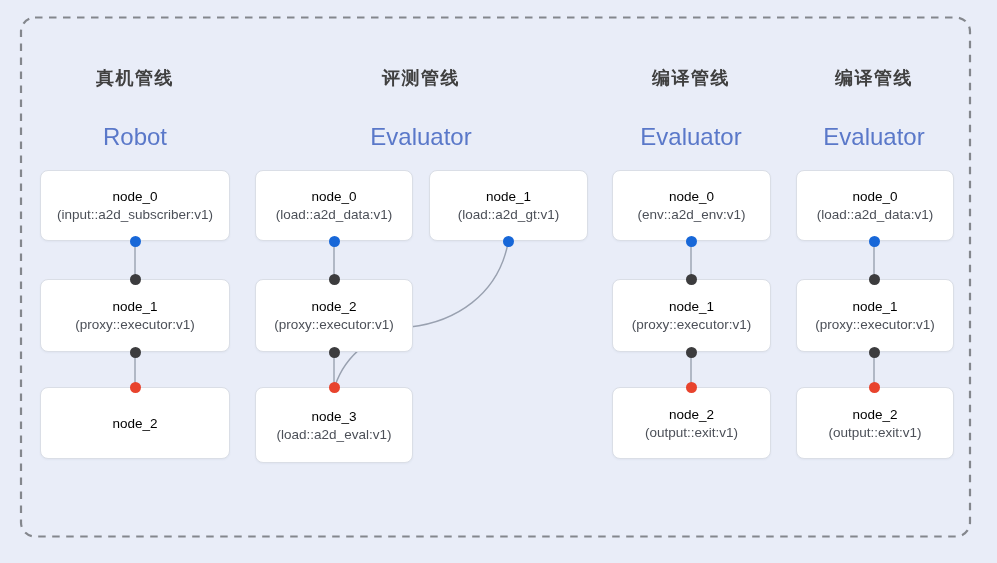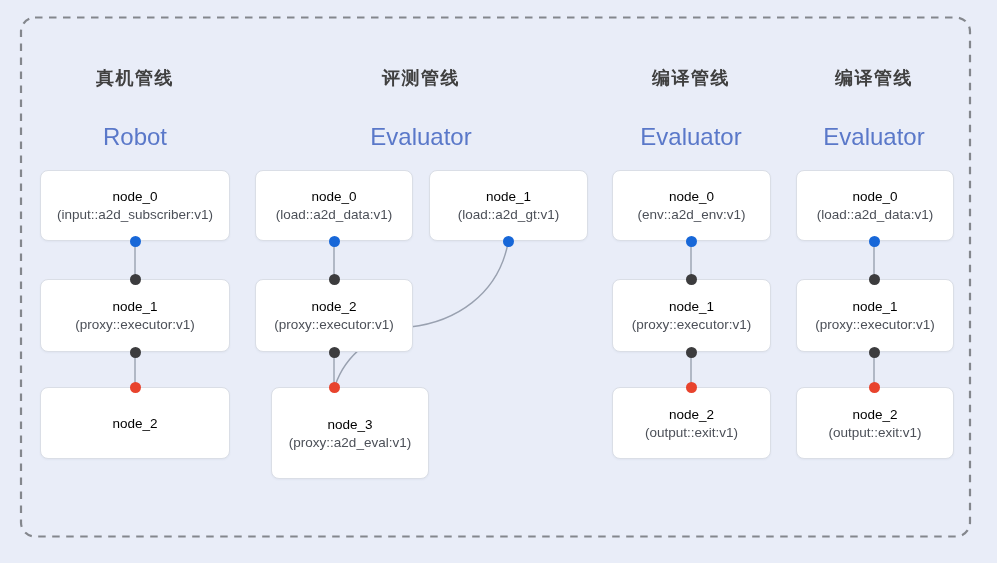--- a/index.html
+++ b/index.html
@@ -74,23 +74,23 @@
     <div class="nimpl">(load::a2d_data:v1)</div>
   </div>
   <div class="nbox" style="left:429px;top:170px;width:159px;height:71px">
     <div class="nname">node_1</div>
     <div class="nimpl">(load::a2d_gt:v1)</div>
   </div>
   <div class="nbox" style="left:255px;top:279px;width:158px;height:73px">
     <div class="nname">node_2</div>
     <div class="nimpl">(proxy::executor:v1)</div>
   </div>
-  <div class="nbox" style="left:271px;top:387px;width:158px;height:92px">
+  <div class="nbox" style="left:255px;top:387px;width:158px;height:76px">
     <div class="nname">node_3</div>
-    <div class="nimpl">(proxy::a2d_eval:v1)</div>
+    <div class="nimpl">(load::a2d_eval:v1)</div>
   </div>
 
   <div class="nbox" style="left:612px;top:170px;width:159px;height:71px">
     <div class="nname">node_0</div>
     <div class="nimpl">(env::a2d_env:v1)</div>
   </div>
   <div class="nbox" style="left:612px;top:279px;width:159px;height:73px">
     <div class="nname">node_1</div>
     <div class="nimpl">(proxy::executor:v1)</div>
   </div>

